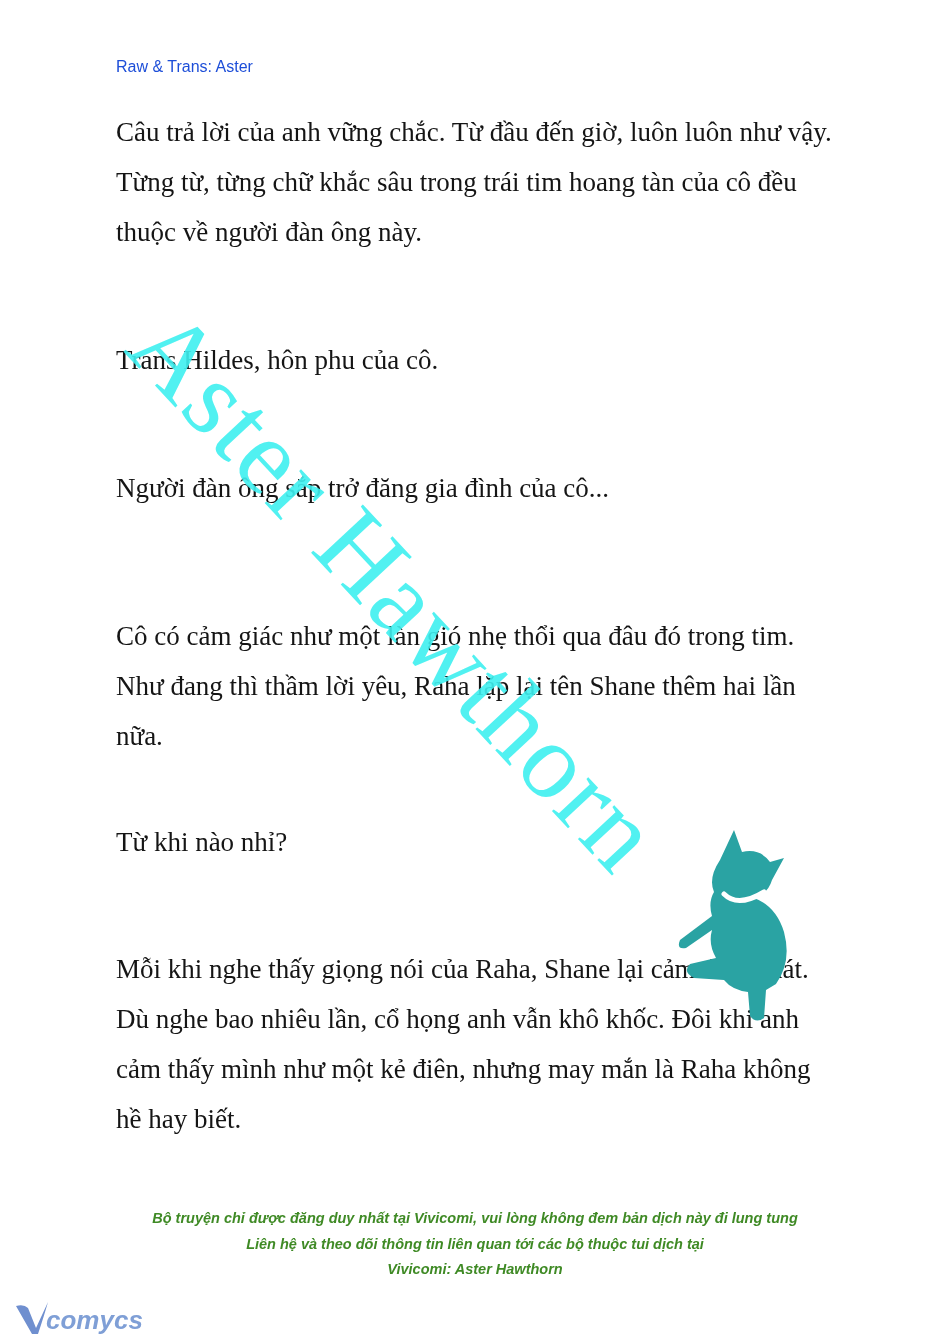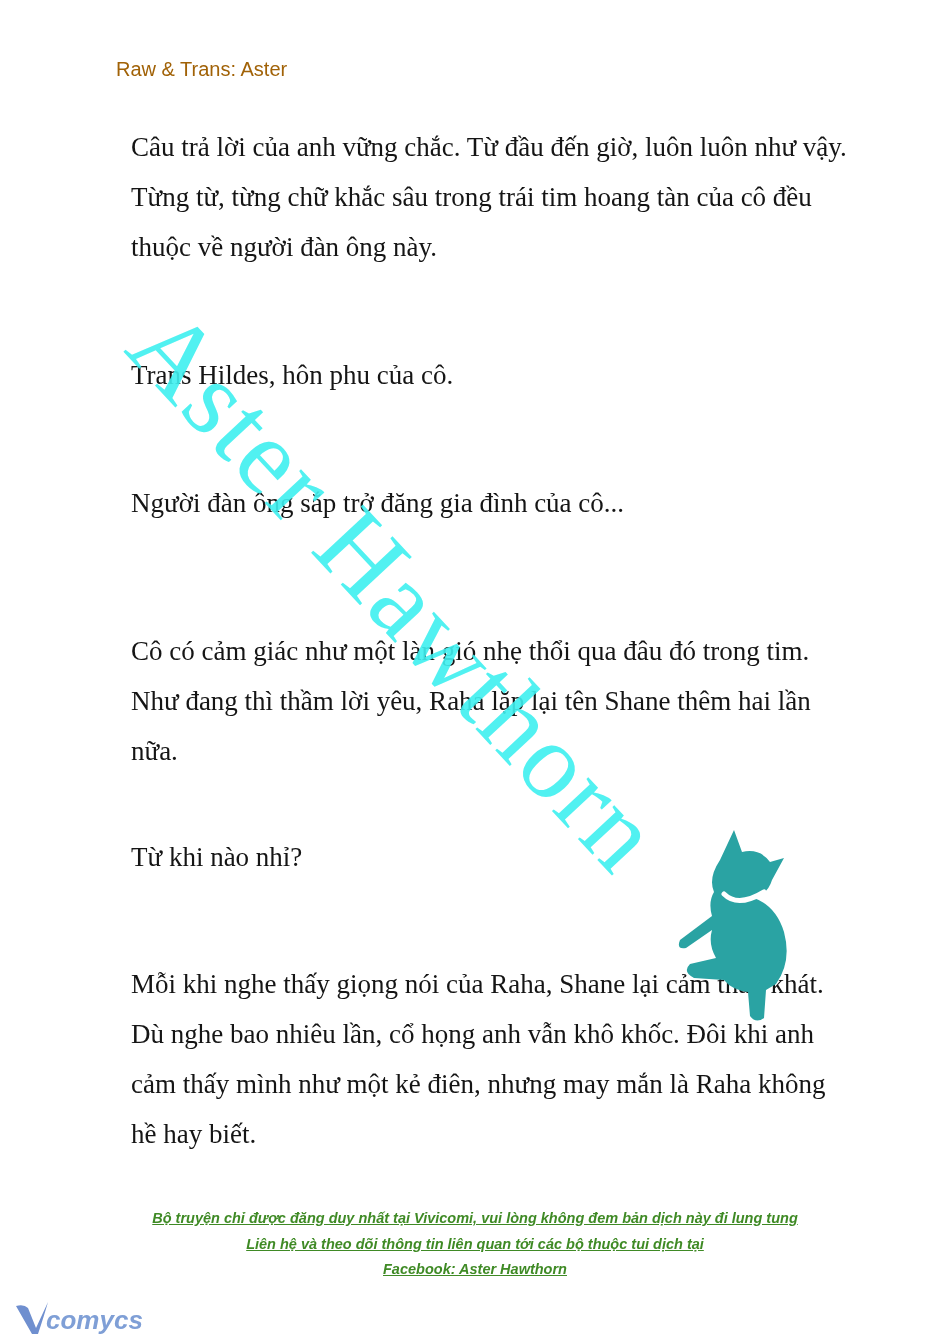--- a/index.html
+++ b/index.html
@@ -1,38 +1,38 @@
 <!DOCTYPE html>
 <html><head>
   <meta charset="utf-8">
   <style>
     html, body { margin: 0; padding: 0; }
     body {
       width: 950px; height: 1343px; background: #ffffff; position: relative; overflow: hidden;
     }
     .header {
       position: absolute; left: 116px; top: 58px;
-      font-family: "Liberation Sans", sans-serif; font-size: 20px; color: #a16207;
+      font-family: "Liberation Sans", sans-serif; font-size: 16px; color: #1d4ed8;
     }
     .para {
       position: absolute; left: 116px; width: 720px;
       font-family: "Liberation Serif", serif; font-size: 27px; line-height: 50px; color: #151515;
-      margin: 15px; z-index: 1;
+      margin: 0; z-index: 1;
     }
     .watermark {
       position: absolute; left: 395px; top: 590px;
       transform: translate(-50%, -50%) rotate(47deg);
       font-family: "Liberation Serif", serif; font-size: 108px; color: #3ff0f0;
       white-space: nowrap; z-index: 2; opacity: 0.9; letter-spacing: 2px;
     }
     .cat { position: absolute; left: 672px; top: 822px; width: 150px; height: 200px; z-index: 3; }
     .footer {
       position: absolute; left: 0; width: 950px; text-align: center;
       font-family: "Liberation Sans", sans-serif; font-style: italic; font-weight: bold;
-      font-size: 14.5px; color: #3f8a25; text-decoration: underline;
+      font-size: 14.5px; color: #3f8a25;
     }
     .logo { position: absolute; left: 14px; top: 1298px; width: 135px; height: 40px; }
   </style>
 </head>
 <body>
 
 <div class="header">Raw &amp; Trans: Aster</div>
 
 <p class="para" style="top:107px">Câu trả lời của anh vững chắc. Từ đầu đến giờ, luôn luôn như vậy. Từng từ, từng chữ khắc sâu trong trái tim hoang tàn của cô đều thuộc về người đàn ông này.</p>
 <p class="para" style="top:335px">Trans Hildes, hôn phu của cô.</p>
@@ -45,18 +45,18 @@
 
 <svg class="cat" viewBox="0 0 150 200">
   <g fill="#2aa3a3">
     <path d="M48 38 L62 8 L70 30 Q88 26 98 40 L112 36 L100 58 Q96 72 82 76 Q104 84 112 110 Q120 140 104 162 L94 168 L92 196 Q84 202 78 194 L76 170 Q60 168 52 158 L22 156 Q10 150 18 142 L44 136 Q36 122 40 108 L14 126 Q4 128 8 118 L40 94 Q36 80 42 70 Q36 56 48 38 Z"></path>
   </g>
   <path d="M52 72 Q66 86 92 70" stroke="#ffffff" stroke-width="5" fill="none" stroke-linecap="round"></path>
 </svg>
 
 <div class="footer" style="top:1210px">Bộ truyện chỉ được đăng duy nhất tại Vivicomi, vui lòng không đem bản dịch này đi lung tung</div>
 <div class="footer" style="top:1236px">Liên hệ và theo dõi thông tin liên quan tới các bộ thuộc tui dịch tại</div>
-<div class="footer" style="top:1261px">Facebook: Aster Hawthorn</div>
+<div class="footer" style="top:1261px">Vivicomi: Aster Hawthorn</div>
 
 <svg class="logo" viewBox="0 0 135 40">
   <path d="M2 8 Q10 6 14 10 L22 30 L34 4 Q30 18 24 36 L18 36 Z" fill="#6f8fcf"></path>
   <text x="32" y="31" font-family="Liberation Sans, sans-serif" font-style="italic" font-weight="bold" font-size="26" fill="#7f9fd6">comycs</text>
 </svg>
 
 </body></html>

